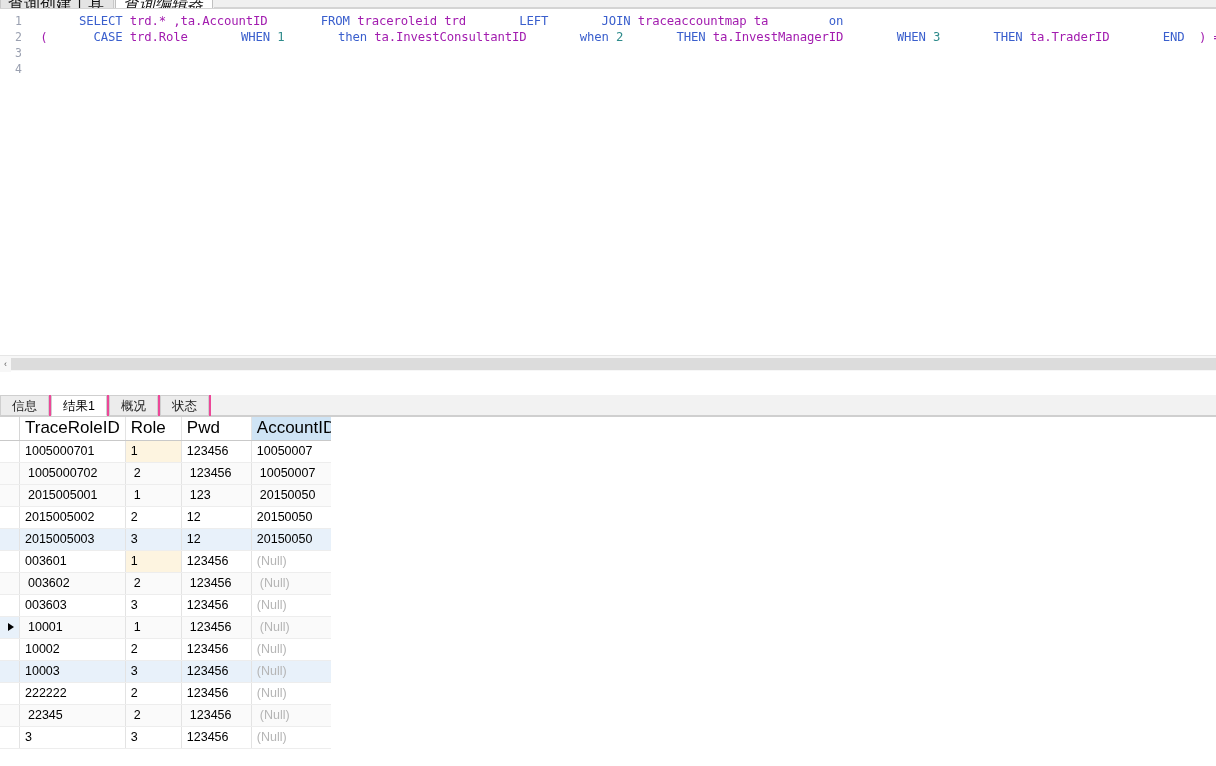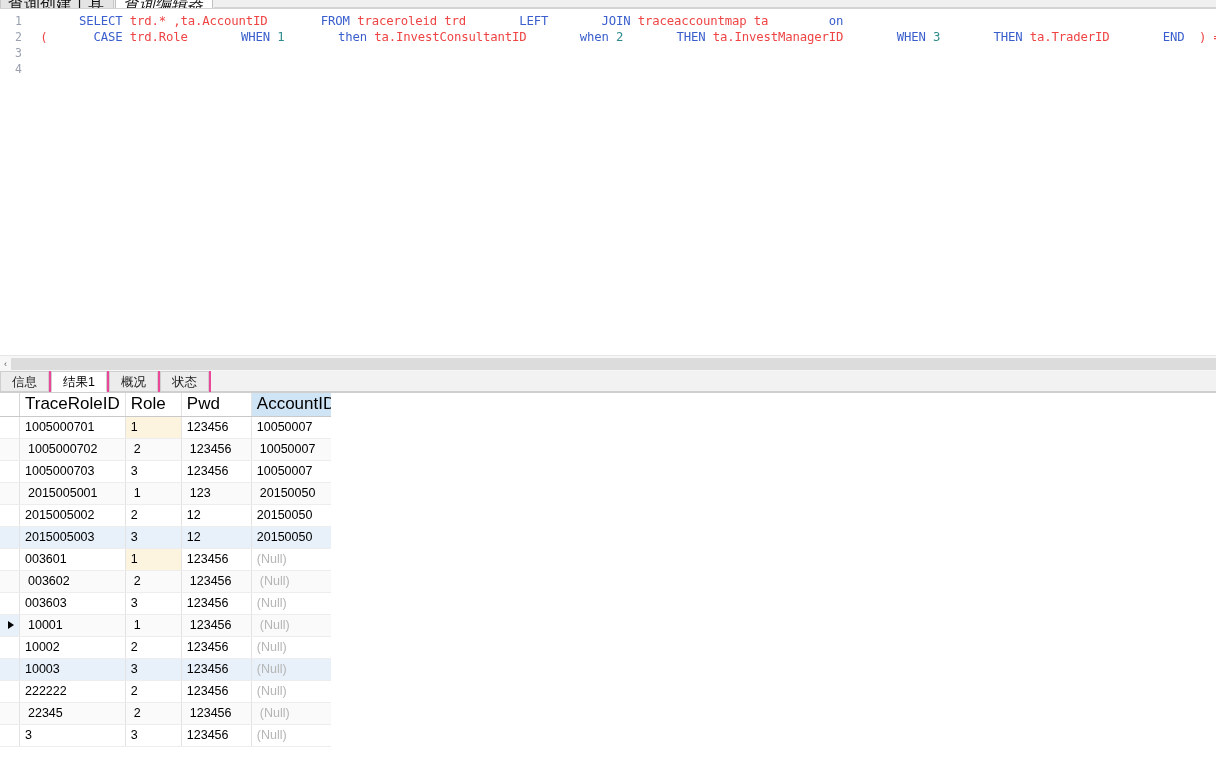--- a/index.html
+++ b/index.html
@@ -96,21 +96,21 @@
     overflow: hidden;
   }
   .code-line {
     height: 16px;
     line-height: 16px;
     white-space: pre;
     letter-spacing: -0.15px;
   }
   .kw   { color: #3a5fcd; margin-left: 46px; }
   .num  { color: #2e8b8b; }
-  .id   { color: #ef4444; }
+  .id   { color: #a21caf; }
 
   
   .hsplit {
     flex: none;
     height: 16px;
     background: #f7f7f7;
     border-top: 1px solid #e6e6e6;
     display: flex;
     align-items: center;
     position: relative;
@@ -138,20 +138,21 @@
   
   .result-tabbar {
     flex: none;
     height: 22px;
     background: #ec4899;
     border-bottom: 1px solid #cfcfcf;
     display: flex;
     align-items: flex-end;
     padding-left: 0px;
     position: relative;
+    margin-top: 24px;
   }
   .rtab {
     height: 21px;
     line-height: 21px;
     padding: 0 11px;
     font-size: 12.5px;
     color: #1a1a1a;
     background: #ececec;
     border: 1px solid #cfcfcf;
     border-bottom: 1px solid #cfcfcf;
@@ -315,27 +316,20 @@
             <td class="">123456</td>
             <td class="">10050007</td>
           </tr>
           <tr class="alt">
             <td class="mark"></td>
             <td class="">1005000702</td>
             <td class="num-cell">2</td>
             <td class="">123456</td>
             <td class="">10050007</td>
           </tr>
-          <tr class="">
-            <td class="mark"></td>
-            <td class="">1005000703</td>
-            <td class="num-cell">3</td>
-            <td class="">123456</td>
-            <td class="">10050007</td>
-          </tr>
           <tr class="alt">
             <td class="mark"></td>
             <td class="">2015005001</td>
             <td class="num-cell hl">1</td>
             <td class="">123</td>
             <td class="">20150050</td>
           </tr>
           <tr class="">
             <td class="mark"></td>
             <td class="">2015005002</td>

